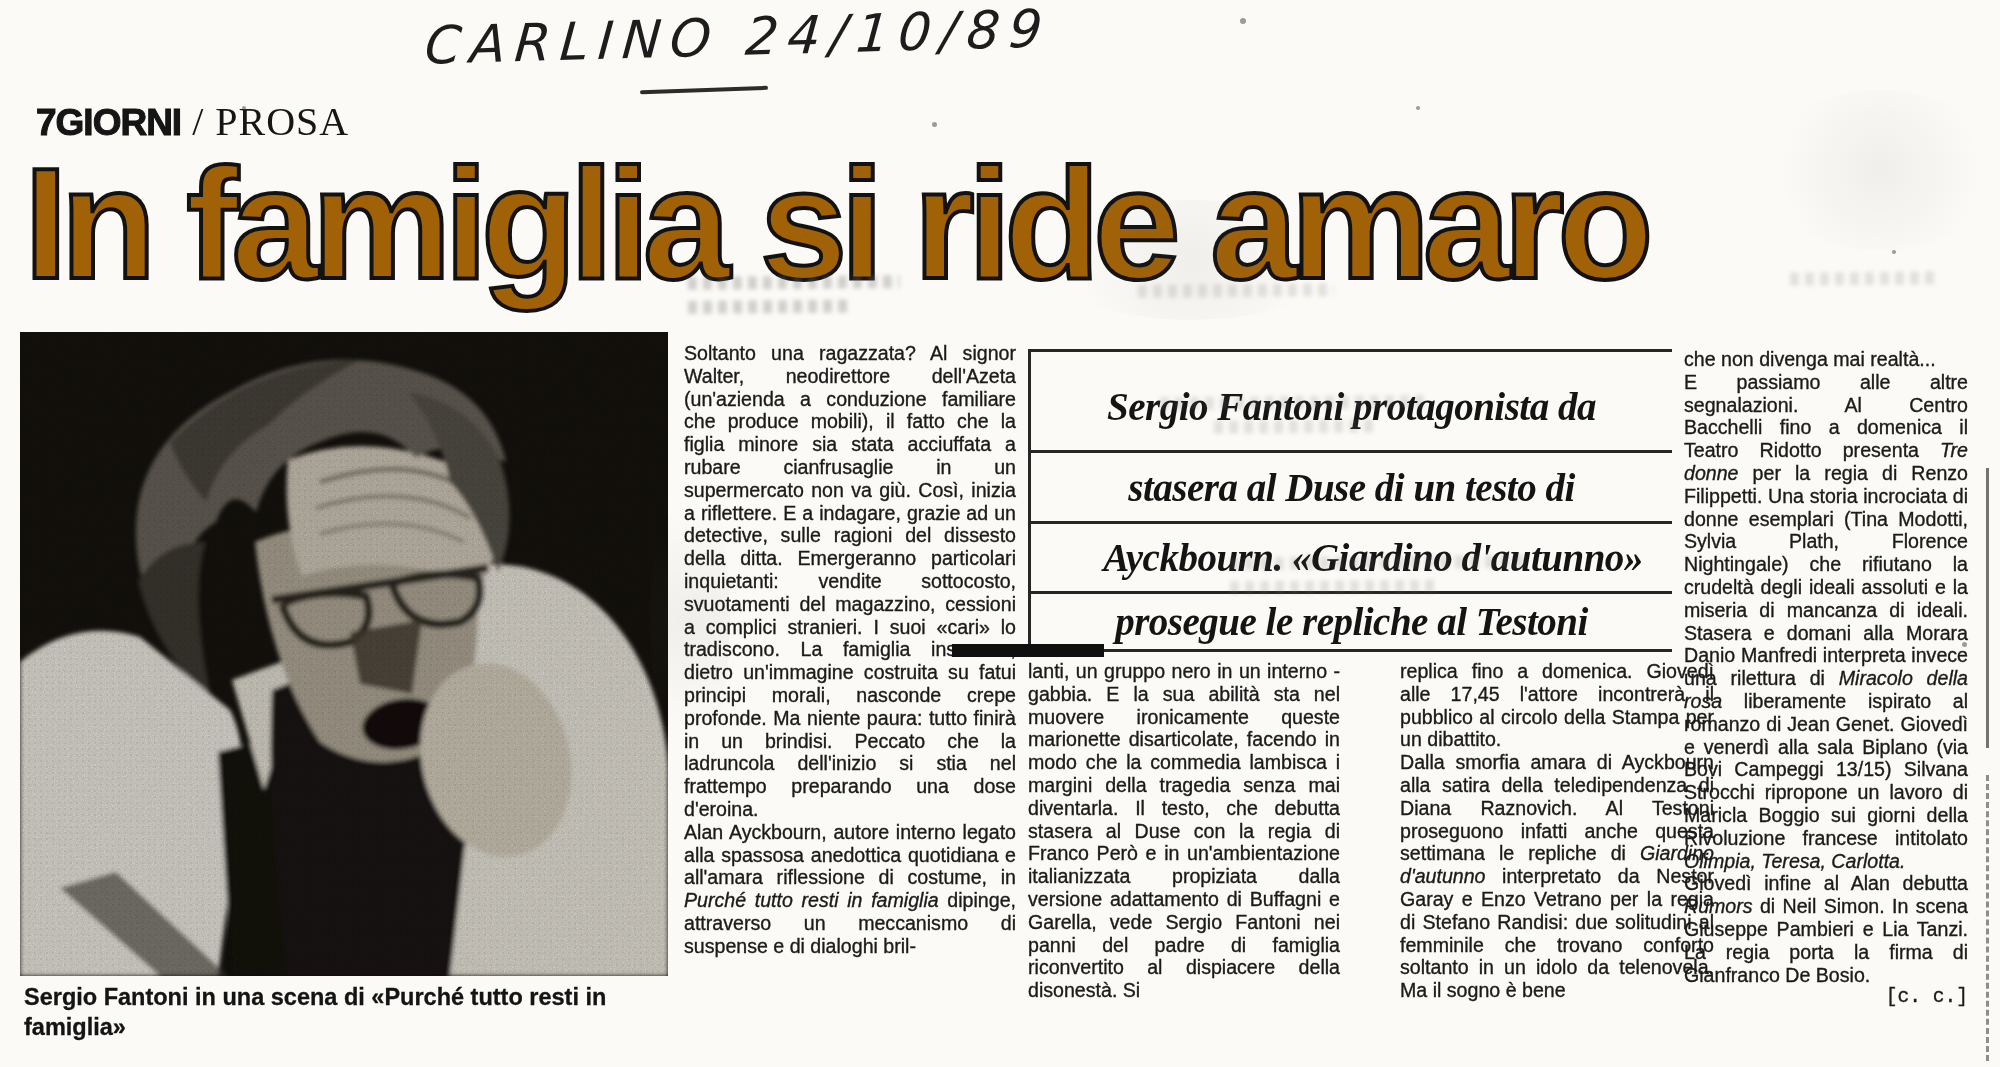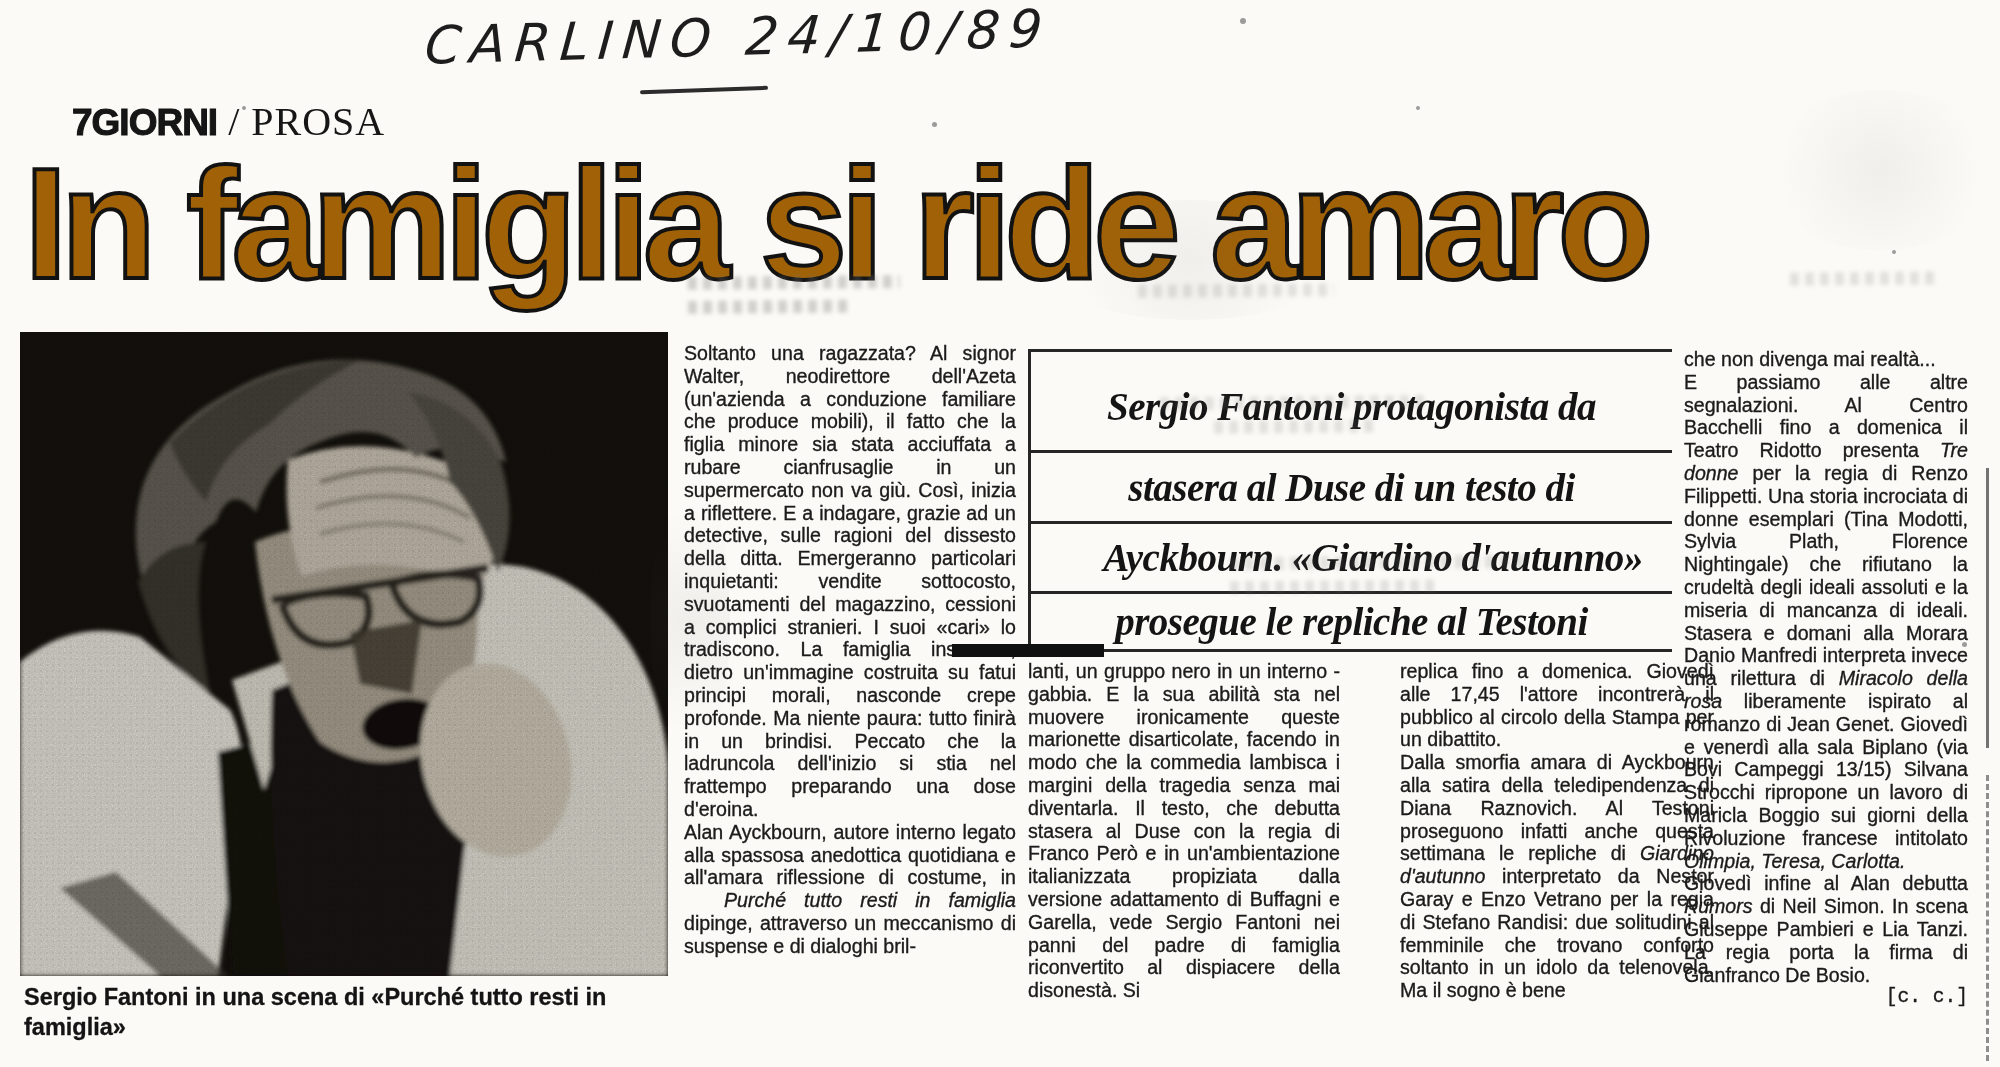--- a/index.html
+++ b/index.html
@@ -8,21 +8,21 @@
   
   .handwriting{position:absolute;left:425px;top:6px;width:700px;
       font-family:"DejaVu Sans",sans-serif;font-style:italic;font-weight:400;
       font-size:52px;letter-spacing:9px;color:#1d1d1d;transform:rotate(-1.6deg) skewX(-6deg);
       white-space:nowrap;}
   .hand-underline{position:absolute;left:640px;top:88px;width:128px;height:4px;background:#2c2c2c;
       border-radius:2px;transform:rotate(-2deg);}
   
   .kicker{position:absolute;left:36px;top:98px;white-space:nowrap;}
   .kicker .bold{font-family:"Liberation Sans",sans-serif;font-weight:700;font-size:37px;
-      letter-spacing:-1px;margin-left:36px;-webkit-text-stroke:1px #111;}
+      letter-spacing:-1px;-webkit-text-stroke:1px #111;}
   .kicker .serif{font-family:"Liberation Serif",serif;font-weight:400;font-size:40px;letter-spacing:1px;}
   
   .headline{position:absolute;left:24px;top:142px;width:1900px;
       font-family:"Liberation Sans",sans-serif;font-weight:700;font-size:157px;line-height:1.05;
       letter-spacing:-7px;color:#a16207;-webkit-text-stroke:4px #121212;white-space:nowrap;}
   
   .photo{position:absolute;left:20px;top:332px;width:648px;height:644px;background:#15130f;
       overflow:hidden;}
   .photo svg{display:block;}
   .caption{position:absolute;left:24px;top:982px;width:670px;
@@ -129,21 +129,21 @@
       </g>
 
       <rect x="0" y="0" width="648" height="644" fill="url(#dots)" opacity="0.22"></rect>
       <rect x="0" y="0" width="648" height="644" filter="url(#grain)" opacity="0.22"></rect>
     </svg>
   </div>
   <div class="caption">Sergio Fantoni in una scena di «Purché tutto resti in famiglia»</div>
 
   <div class="col" id="col1">
     <p><span>Soltanto una ragazzata? Al signor Walter, neodirettore dell'Azeta (un'azienda a conduzione familiare che produce mobili), il fatto che la figlia minore sia stata acciuffata a rubare cianfrusaglie in un supermercato non va giù. Così, inizia a riflettere. E a indagare, grazie ad un detective, sulle ragioni del dissesto della ditta. Emergeranno particolari inquietanti: vendite sottocosto, svuotamenti del magazzino, cessioni a complici stranieri. I suoi «cari» lo tradiscono. La famiglia insomma, dietro un'immagine costruita su fatui principi morali, nasconde crepe profonde. Ma niente paura: tutto finirà in un brindisi. Peccato che la ladruncola dell'inizio si stia nel frattempo preparando una dose d'eroina.</span></p>
-    <p><span>Alan Ayckbourn, autore interno legato alla spassosa anedottica quotidiana e all'amara riflessione di costume, in </span><span style="font-style: italic; margin-left: 40px;">Purché tutto resti in famiglia</span><span> dipinge, attraverso un meccanismo di suspense e di dialoghi bril-</span></p>
+    <p><span>Alan Ayckbourn, autore interno legato alla spassosa anedottica quotidiana e all'amara riflessione di costume, in </span><span style="font-style: italic;">Purché tutto resti in famiglia</span><span> dipinge, attraverso un meccanismo di suspense e di dialoghi bril-</span></p>
   </div>
 
   <div class="standfirst">
     <div class="sf-row">Sergio Fantoni protagonista da</div>
     <div class="sf-row">stasera al Duse di un testo di</div>
     <div class="sf-row">Ayckbourn. «Giardino d'autunno»</div>
     <div class="sf-row">prosegue le repliche al Testoni</div>
   </div>
   <div class="sf-thickbar"></div>
 

